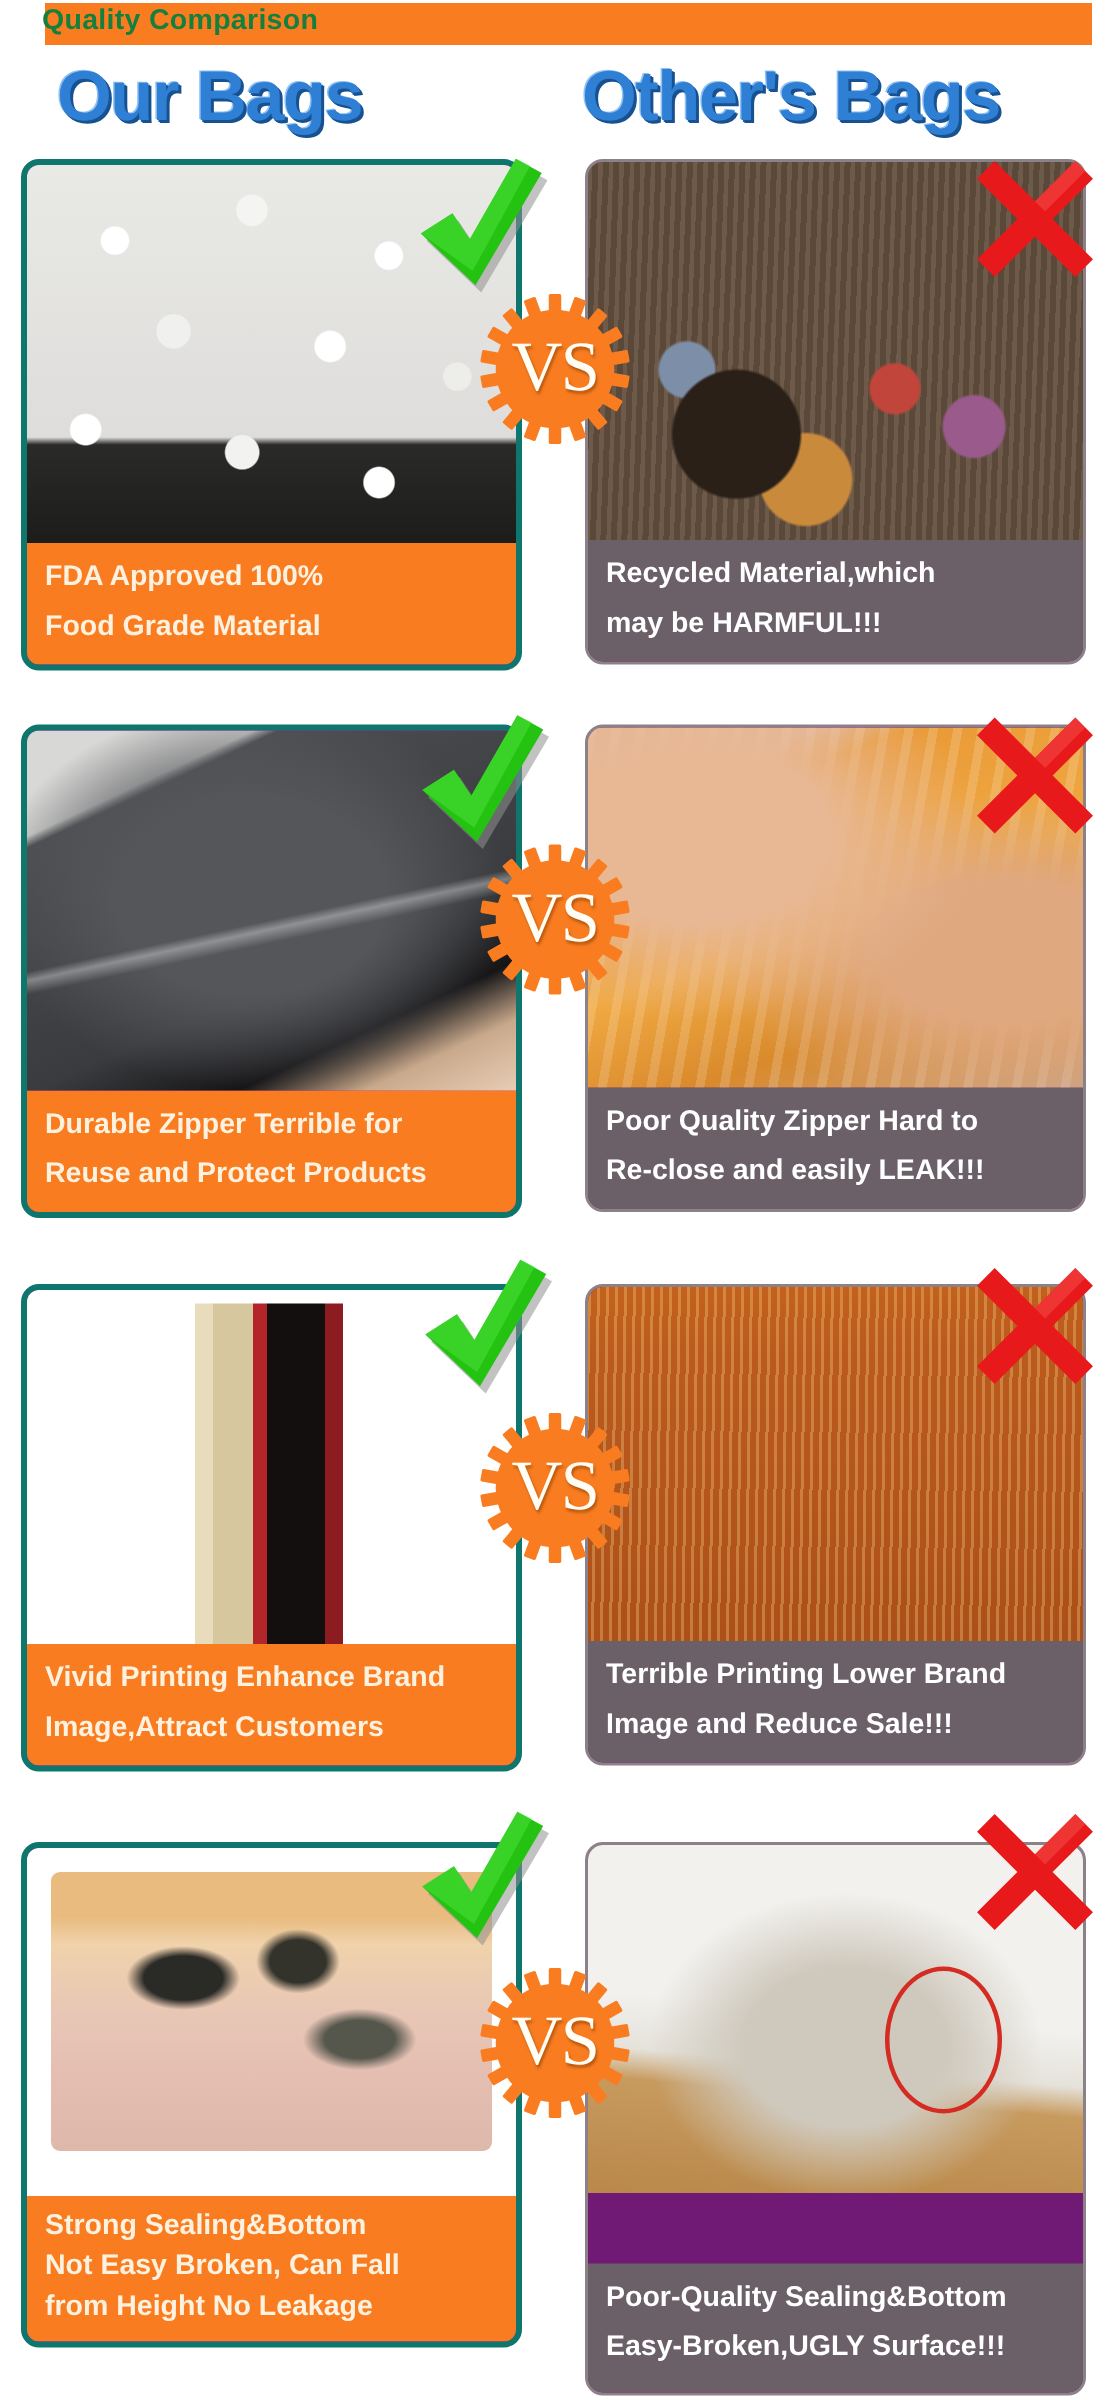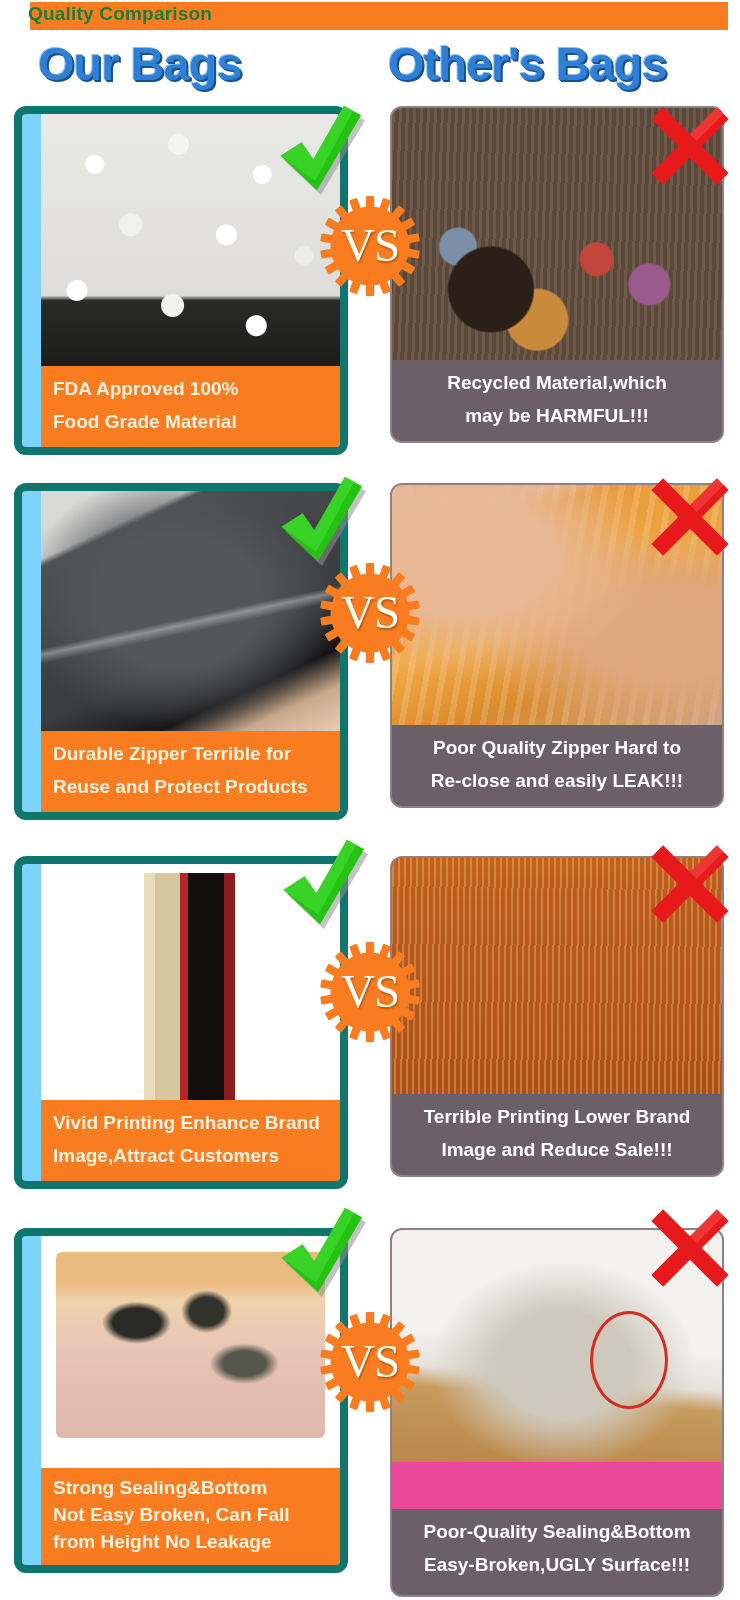--- a/index.html
+++ b/index.html
@@ -37,22 +37,22 @@
   .row{position:absolute;left:0;width:740px;}
   .panel{position:absolute;top:0;overflow:visible;}
   .panel.good{left:14px;width:334px;}
   .panel.bad{left:390px;width:334px;}
 
   .card{
     position:absolute;left:0;top:0;width:100%;
     border-radius:12px;overflow:hidden;
     box-sizing:border-box;
   }
-  .card.good{border:8px solid #0f766e;background:#7dd3fc;padding-left:19px;}
-  .card.bad{border:2px solid #8d8189;background:#ec4899;text-align:center;}
+  .card.good{border:4px solid #0f766e;background:#a21caf;}
+  .card.bad{border:2px solid #8d8189;background:#701a75;}
 
   .photo{
     position:relative;width:100%;
     background-repeat:no-repeat;background-size:cover;
     overflow:hidden;
   }
 
   .caption{
     box-sizing:border-box;
     padding:7px 12px 9px 12px;

